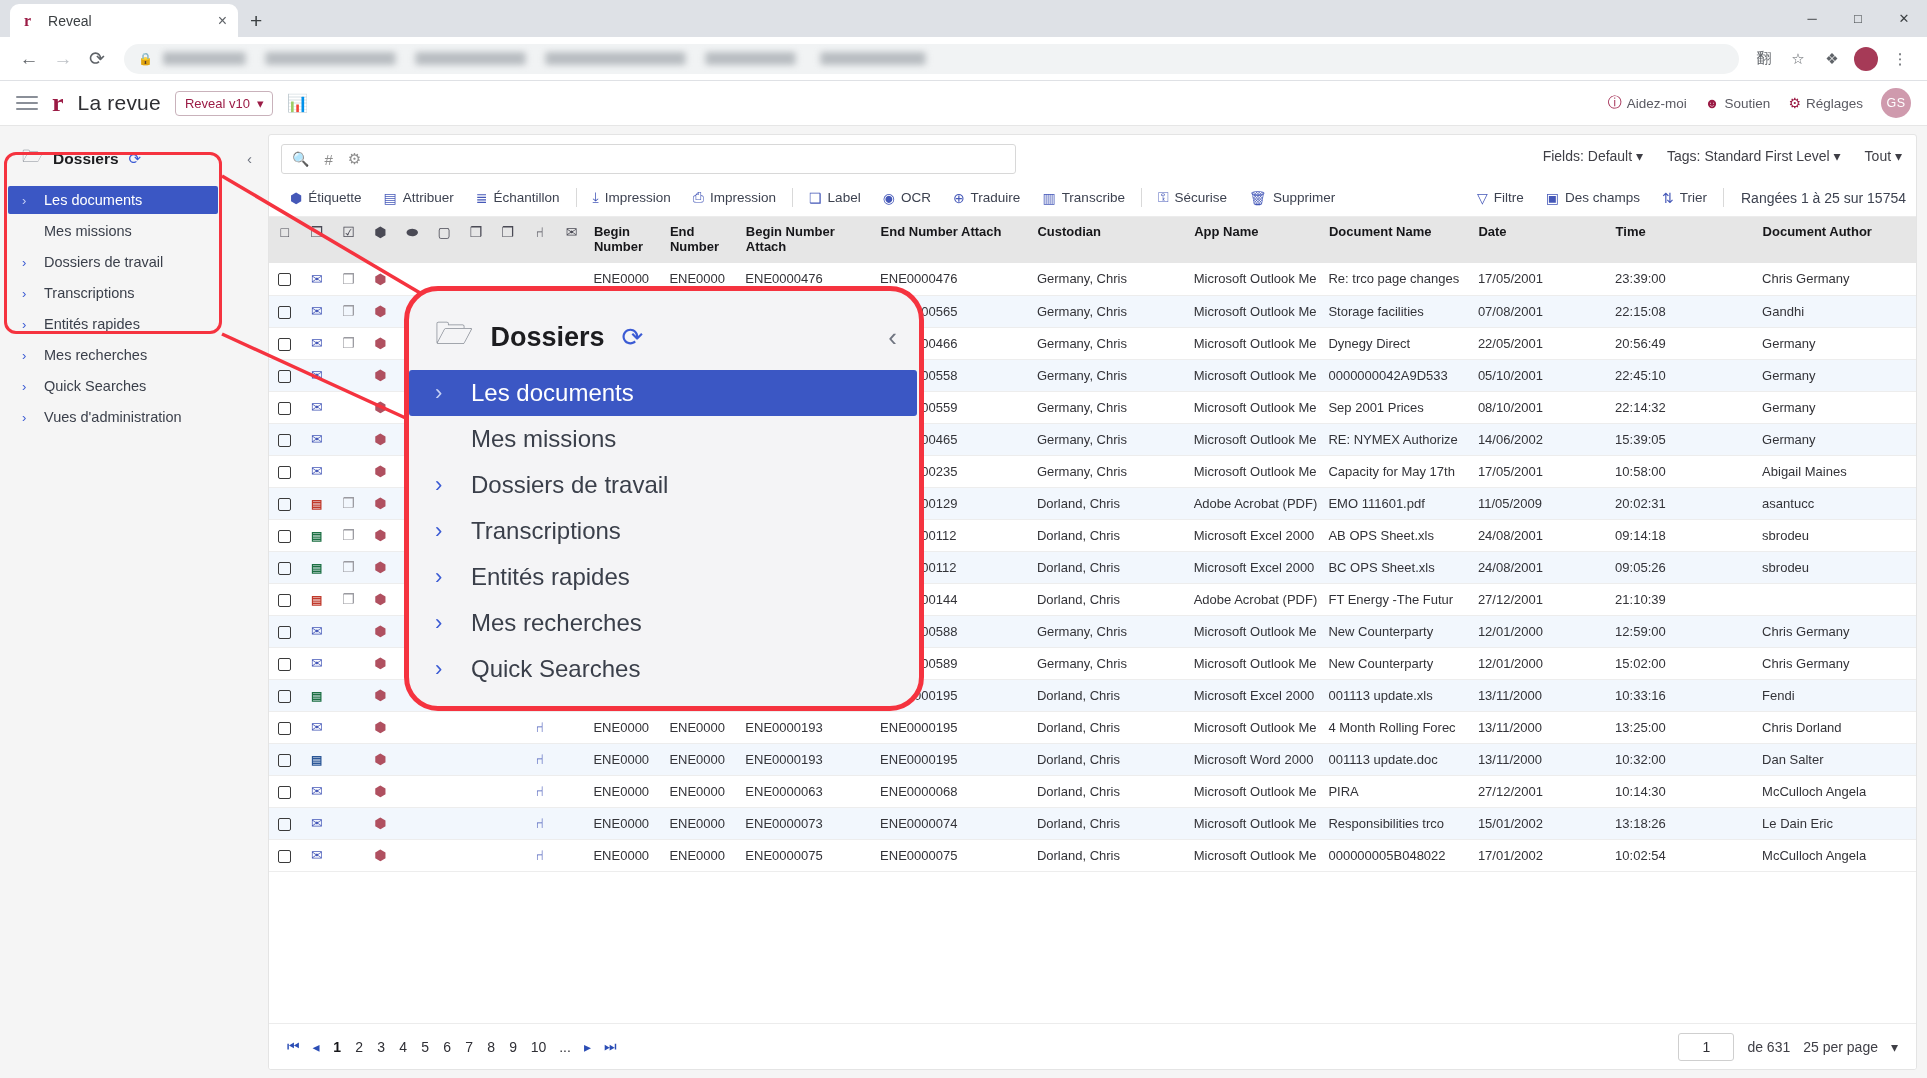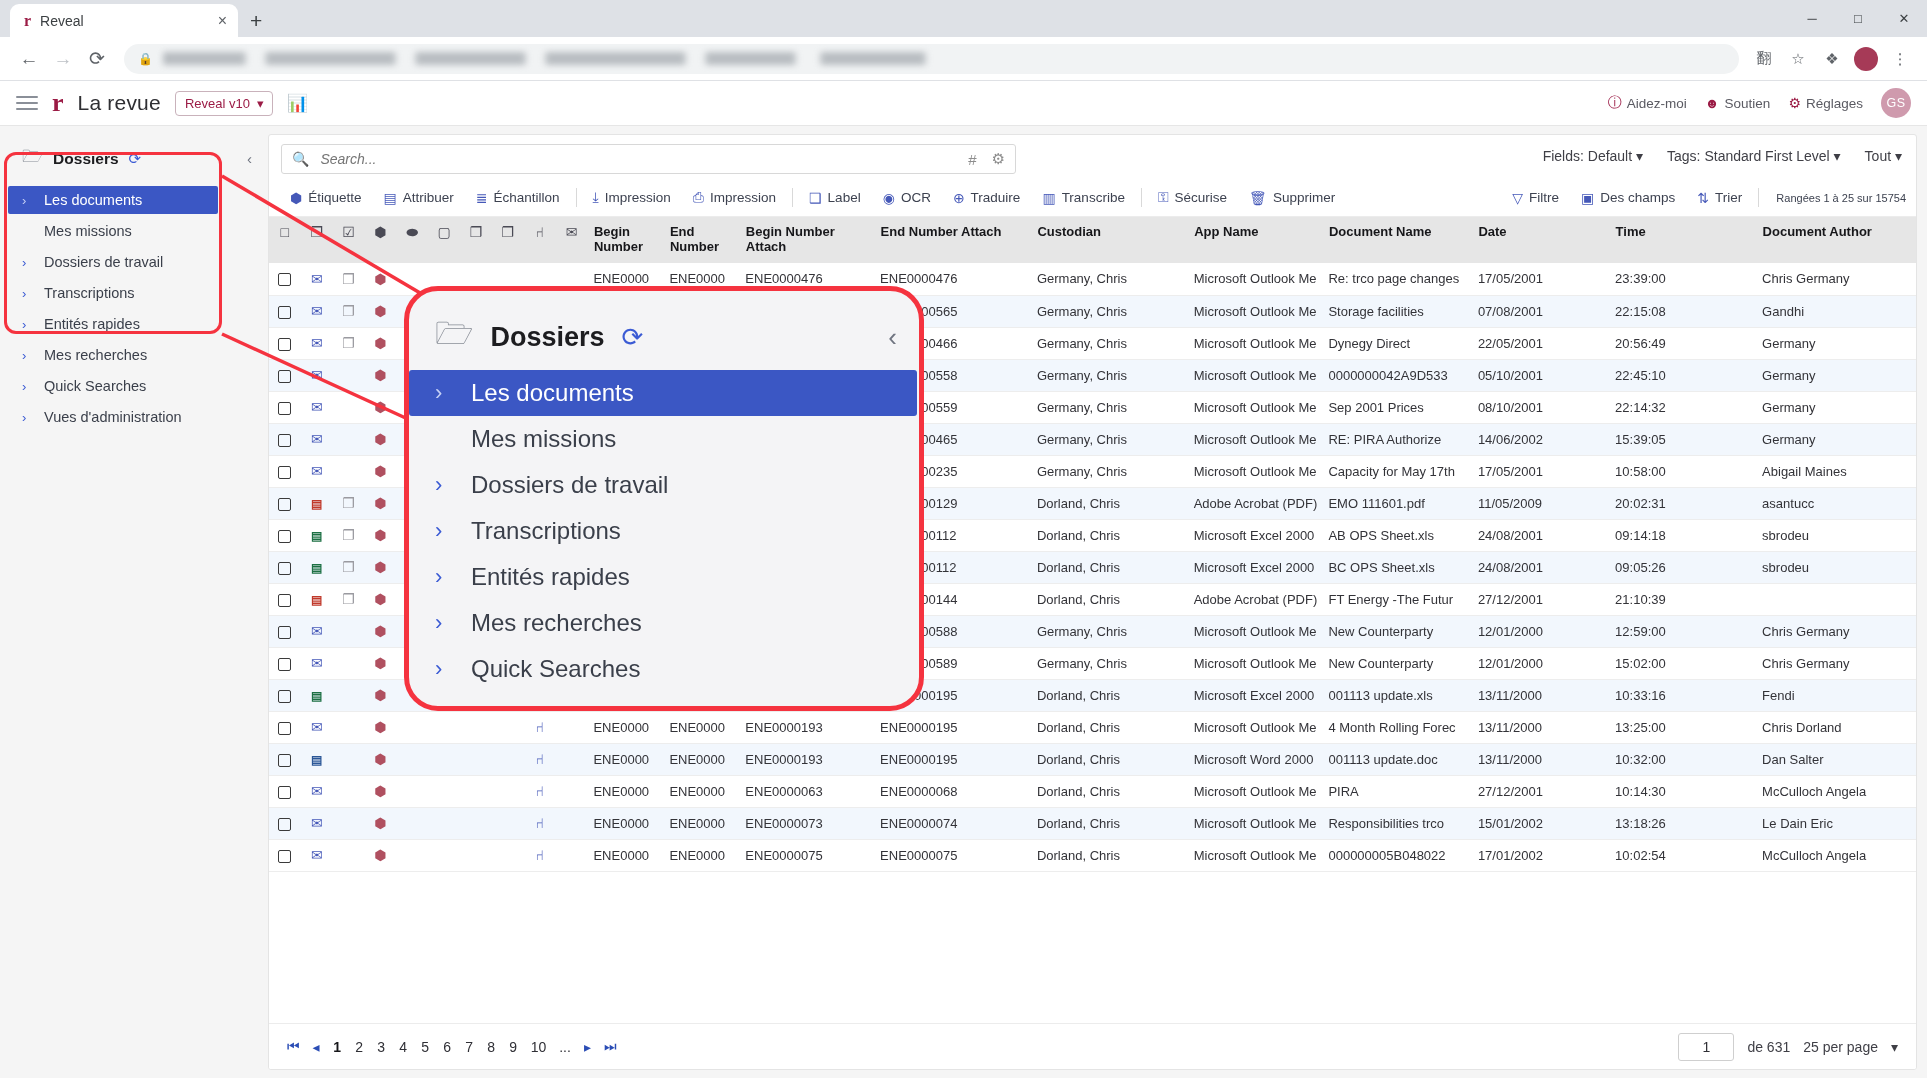--- a/index.html
+++ b/index.html
@@ -15,21 +15,21 @@
   .browser-tabstrip{
     height:37px; background:#dee1e6; display:flex; align-items:flex-end;
     padding-left:10px; position:relative;
   }
   .tab{
     height:33px; background:#ffffff; border-radius:9px 9px 0 0;
     display:flex; align-items:center; gap:9px; padding:0 11px 0 14px;
     min-width:228px; font-size:14px; color:#3c4043;
   }
   .tab-fav{ font-weight:bold; color:#9b1b45; font-size:16px; line-height:1; font-family:"Liberation Serif",serif;}
-  .tab-title{ flex:1; white-space:nowrap; overflow:hidden; }
+  .tab-title{ flex:1; white-space:nowrap; overflow:hidden;margin-left:8px; }
   .tab-close{ color:#5f6368; font-size:16px; line-height:1; }
   .tab-new{ margin-left:12px; margin-bottom:6px; color:#3c4043; font-size:21px; line-height:1; }
   .win-btns{
     position:absolute; right:0; top:0; height:37px; display:flex; align-items:center;
     gap:0;
   }
   .win-btn{ width:46px; height:34px; display:flex; align-items:center; justify-content:center;
     color:#3c4043; font-size:13px; }
 
   .browser-toolbar{
@@ -126,21 +126,21 @@
 
   
   .toolbar{
     display:flex; align-items:center; height:38px; padding:0 10px; gap:0;
     border-bottom:1px solid #ececec; font-size:13.5px; position:relative;
   }
   .tb-btn{ display:flex; align-items:center; gap:6px; padding:0 11px; color:#3d4250; height:24px;}
   .tb-btn .i{ color:#4558b8; font-size:14px; }
   .tb-sep{ width:1px; height:19px; background:#d9d9d9; margin:0 5px; }
   .toolbar-right{ margin-left:auto; display:flex; align-items:center; }
-  .rowcount{ font-size:11px; color:#3d4250; padding-left:12px; }
+  .rowcount{ font-size:14px; color:#3d4250; padding-left:12px; }
 
   
   .table-scroll{ flex:1; overflow:hidden; position:relative; }
   table{ border-collapse:collapse; width:100%; font-size:13px; table-layout:fixed; }
   thead th{
     background:#e6e6e6; color:#17171a; font-weight:bold; text-align:left;
     padding:7px 6px; vertical-align:top; font-size:13px; height:46px;
     border-right:1px solid #e6e6e6;
   }
   thead th.ico-h{ text-align:center; padding:7px 2px; font-size:14px; color:#4a4a55; font-weight:normal;}
@@ -312,21 +312,20 @@
           </div>
         </div>
     </div>
   </div>
 
   <div class="content">
 
     <div class="search-row">
       <div class="search-box">
         <span class="mag">🔍</span>
-        <input placeholder="Search..." style="">
         <span class="si">#</span>
         <span class="si">⚙</span>
       </div>
       <div class="fields-row">
         <span>
           <b>Fields: Default</b>
           <span>▾</span>
         </span>
         <span>
           <b>Tags: Standard First Level</b>
@@ -578,21 +577,21 @@
               <td class="ico"></td>
               <td class="ico"></td>
               <td class="ico"></td>
               <td class="ico"></td>
               <td>ENE0000</td>
               <td>ENE0000</td>
               <td>ENE0000465</td>
               <td>ENE0000465</td>
               <td>Germany, Chris</td>
               <td>Microsoft Outlook Me</td>
-              <td>RE: PIRA Authorize</td>
+              <td>RE: NYMEX Authorize</td>
               <td>14/06/2002</td>
               <td>15:39:05</td>
               <td>Germany</td>
             </tr>
             <tr>
               <td class="ico"><span class="cb"></span></td>
               <td class="ico"><span class="ic ic-mail">✉</span></td>
               <td class="ico"></td>
               <td class="ico"><span class="ic ic-tag">⬢</span></td>
               <td class="ico"></td>

